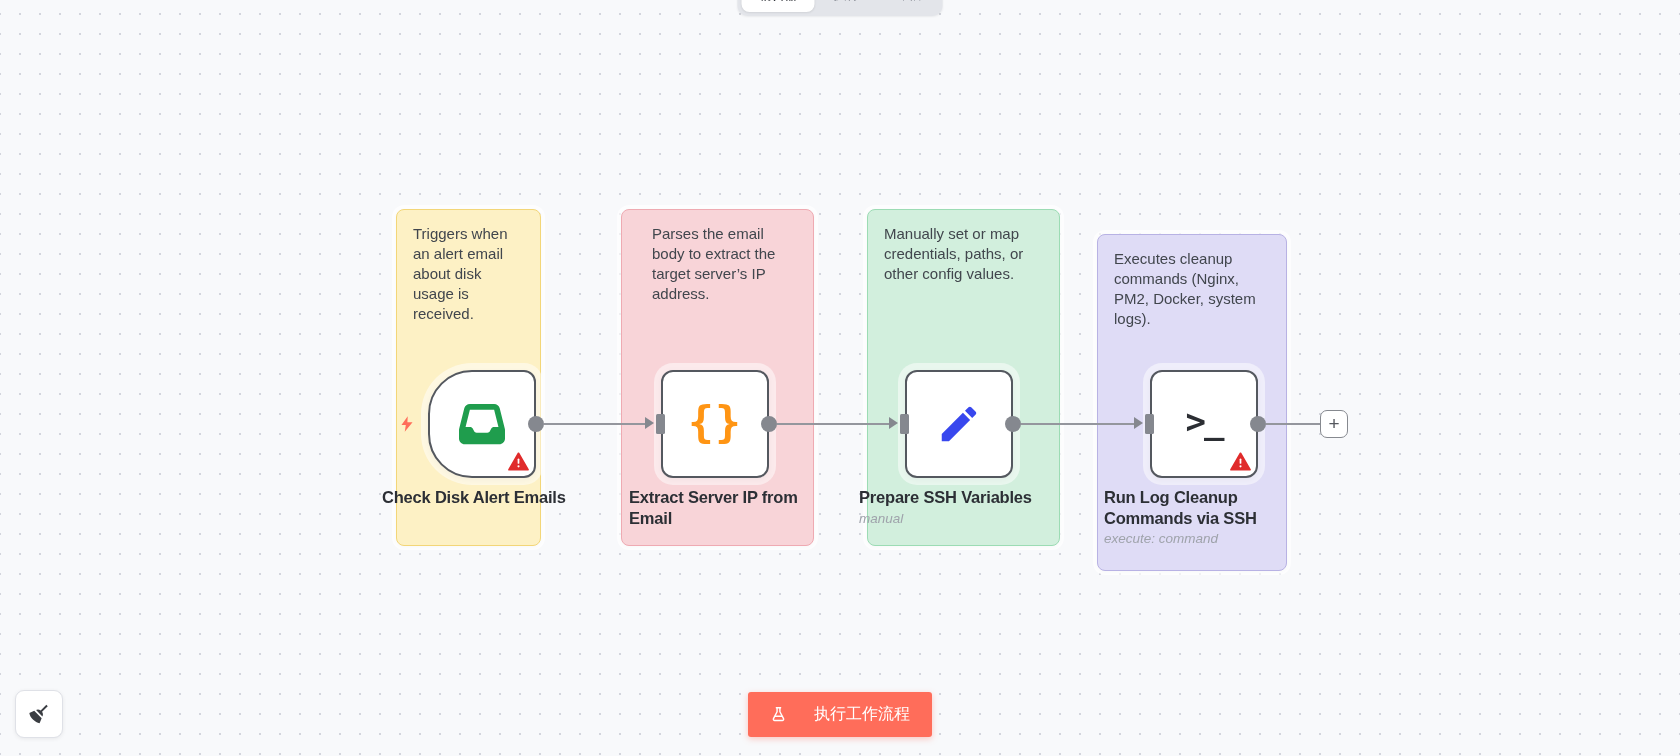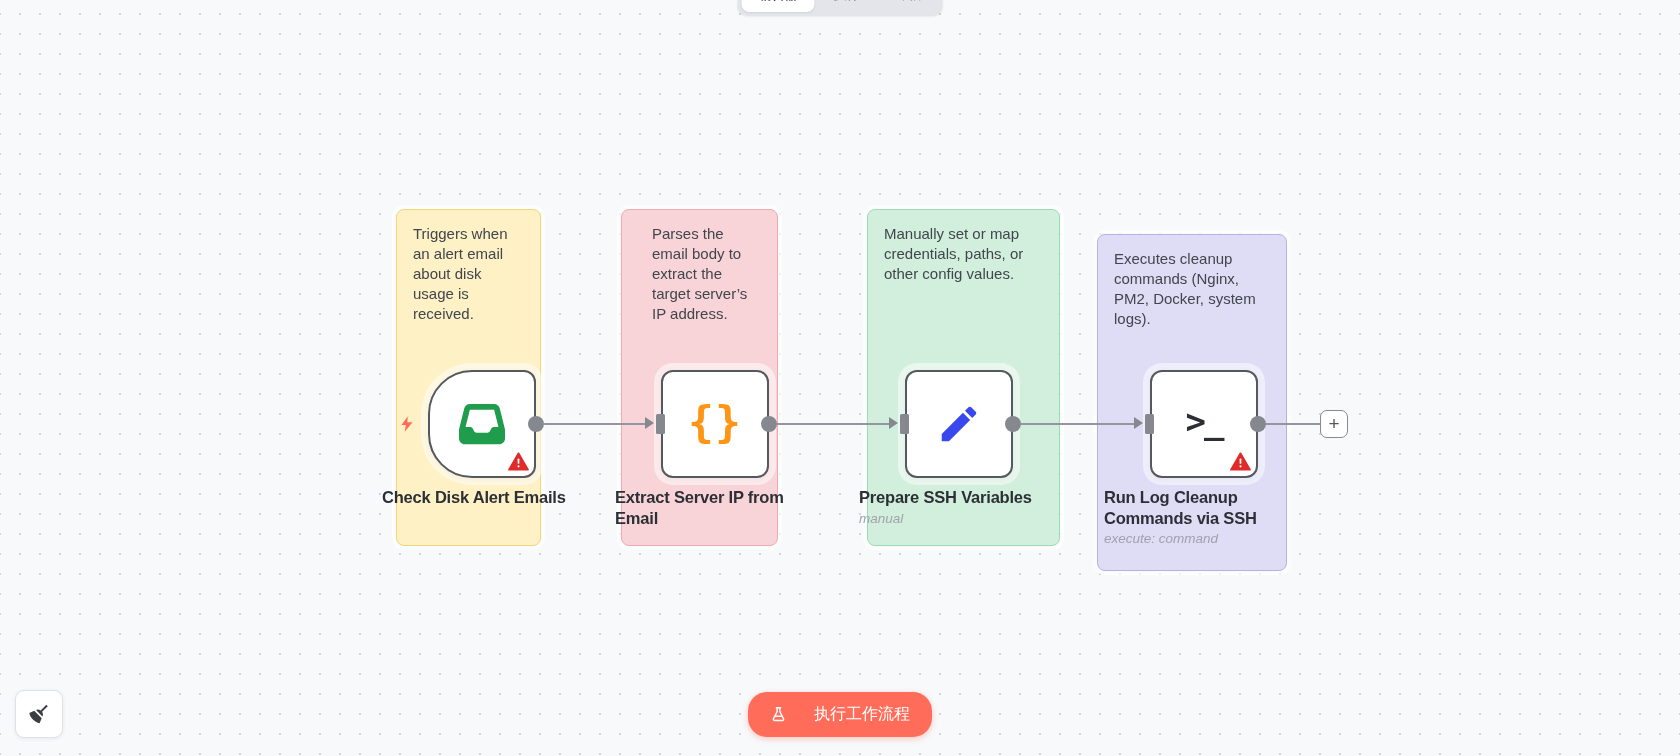--- a/index.html
+++ b/index.html
@@ -23,21 +23,21 @@
   .tab { padding:8px 17px; font-size:13px; color:#7d818a; border-radius:8px; white-space:nowrap; cursor:pointer; }
   .tab.active { background:#ffffff; color:#33363c; font-weight:bold; box-shadow:0 1px 2px rgba(0,0,0,.08); }
 
   
   .sticky {
     position:absolute; top:209px; height:337px; border-radius:8px;
     border:1px solid; box-shadow:0 0 0 4px rgba(255,255,255,.65), 0 1px 3px rgba(0,0,0,.05);
     padding:14px 16px; font-size:15px; line-height:1.34; color:#41464d;
   }
   .sticky--yellow { left:396px; width:145px; background:#fdf1c5; border-color:#f3d678; }
-  .sticky--pink   { left:621px; width:157px; background:#f8d4d8; border-color:#efaab2;padding-left:30px; }
+  .sticky--pink   { left:621px; width:193px; background:#f8d4d8; border-color:#efaab2;padding-left:30px; }
   .sticky--green  { left:867px; width:193px; background:#d2efdd; border-color:#9cdcb4; }
   .sticky--purple { left:1097px; width:190px; background:#dfdcf6; border-color:#b8b2e4;margin-top:25px; }
 
   
   .node {
     position:absolute; top:370px; width:108px; height:108px; background:#ffffff;
     border:2.2px solid #54585f; border-radius:12px;
     box-shadow:0 0 0 7px rgba(255,255,255,.5), 0 2px 6px rgba(0,0,0,.08);
     display:flex; align-items:center; justify-content:center; cursor:pointer;
   }
@@ -49,21 +49,21 @@
 
   .warning-badge { position:absolute; right:5px; bottom:5px; width:21px; height:19px; }
   .bolt { position:absolute; left:398px; top:414px; width:18px; height:20px; z-index:5; }
 
   
   .node-label {
     position:absolute; top:487px; width:200px; text-align:left;
     font-size:16.5px; font-weight:bold; color:#2c2f35; line-height:1.25; letter-spacing:-.2px;
   }
   .node-label .subtitle { display:block; font-weight:normal; font-size:13.5px; color:#9fa3ab; margin-top:3px; letter-spacing:0;font-style:italic; }
-  .label--1 { left:382px; } .label--2 { left:615px; } .label--3 { left:859px; } .label--4 { left:1104px; }
+  .label--1 { left:382px; } .label--2 { left:629px; } .label--3 { left:859px; } .label--4 { left:1104px; }
 
   
   .conn-line { position:absolute; height:2px; background:#94969d; top:423px; }
   .out-dot { position:absolute; width:16px; height:16px; border-radius:50%; background:#85888f; top:416px; cursor:pointer; }
   .in-port { position:absolute; width:9px; height:20px; background:#85888f; border-radius:1.5px; top:414px; }
   .in-arrow { position:absolute; width:0; height:0; top:417px;
     border-top:6px solid transparent; border-bottom:6px solid transparent; border-left:9px solid #85888f; }
 
   .add-node-btn {
     position:absolute; left:1320px; top:410px; width:28px; height:28px;
@@ -73,21 +73,21 @@
   }
 
   
   .tidy-btn {
     position:absolute; left:15px; top:690px; width:48px; height:48px; background:#fff;
     border:1px solid #dfe1e7; border-radius:9px; box-shadow:0 1px 4px rgba(0,0,0,.07);
     display:flex; align-items:center; justify-content:center; cursor:pointer;
   }
   .execute-btn {
     position:absolute; left:50%; transform:translateX(-50%); top:692px; height:45px;
-    background:#ff6d5a; border:none; border-radius:19px; padding:0 22px;
+    background:#ff6d5a; border:none; border-radius:3px; padding:0 22px;
     display:flex; align-items:center; justify-content:center; gap:27px;
     color:#ffffff; font-size:16px; font-family:"Liberation Sans", sans-serif;
     box-shadow:0 2px 6px rgba(255,109,90,.35); cursor:pointer; white-space:nowrap;
   }
 </style>
 </head>
 <body>
 
 <div class="canvas">
 

